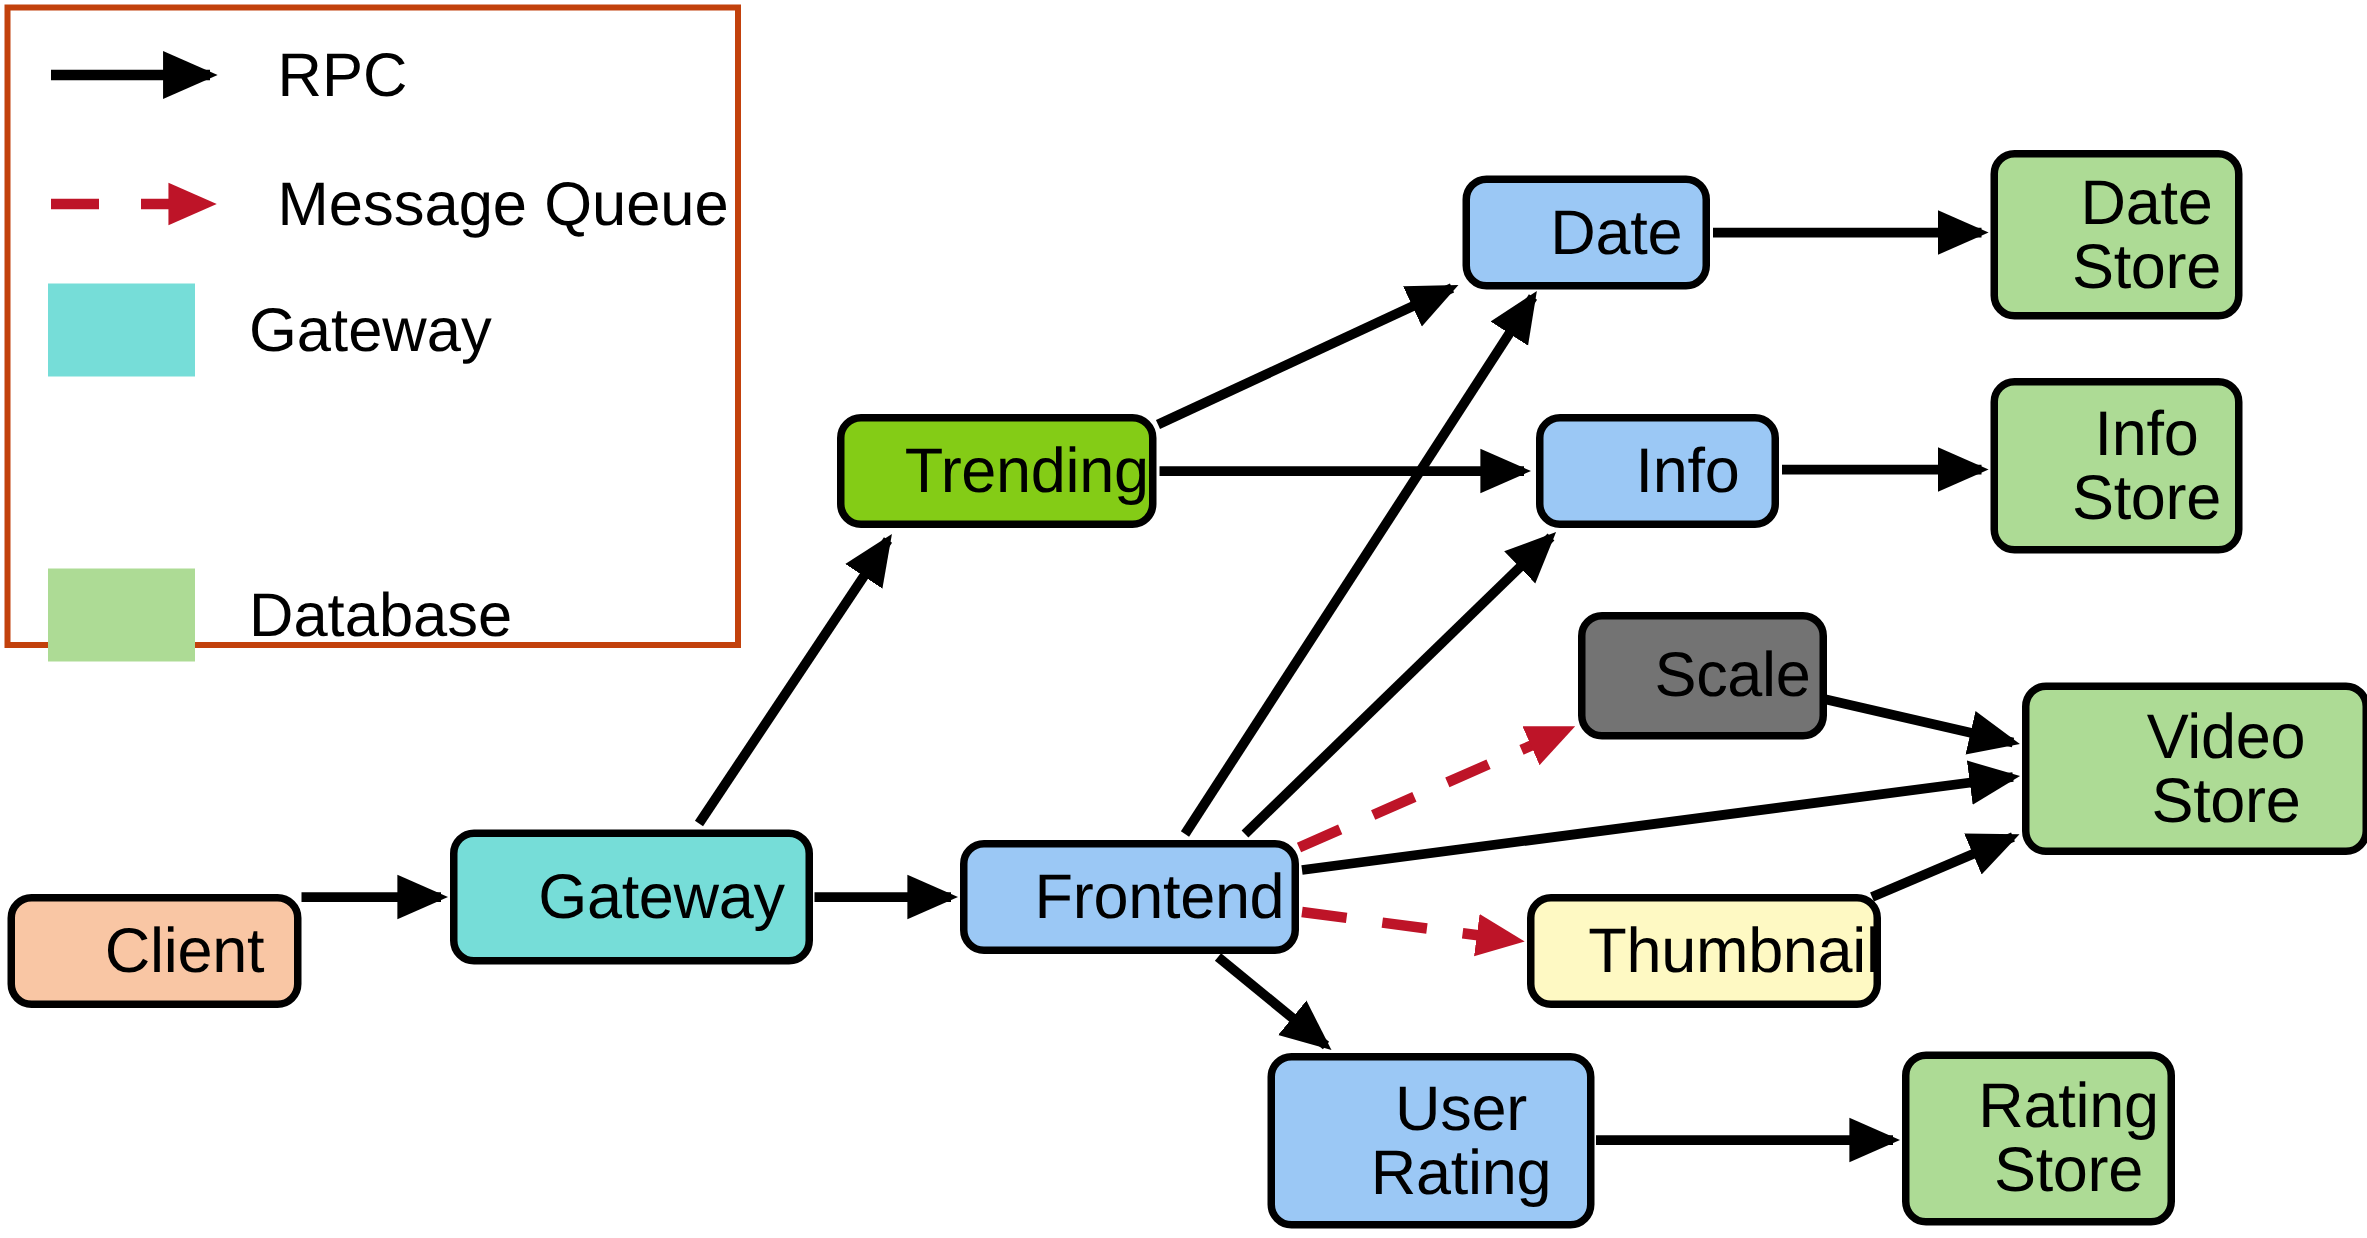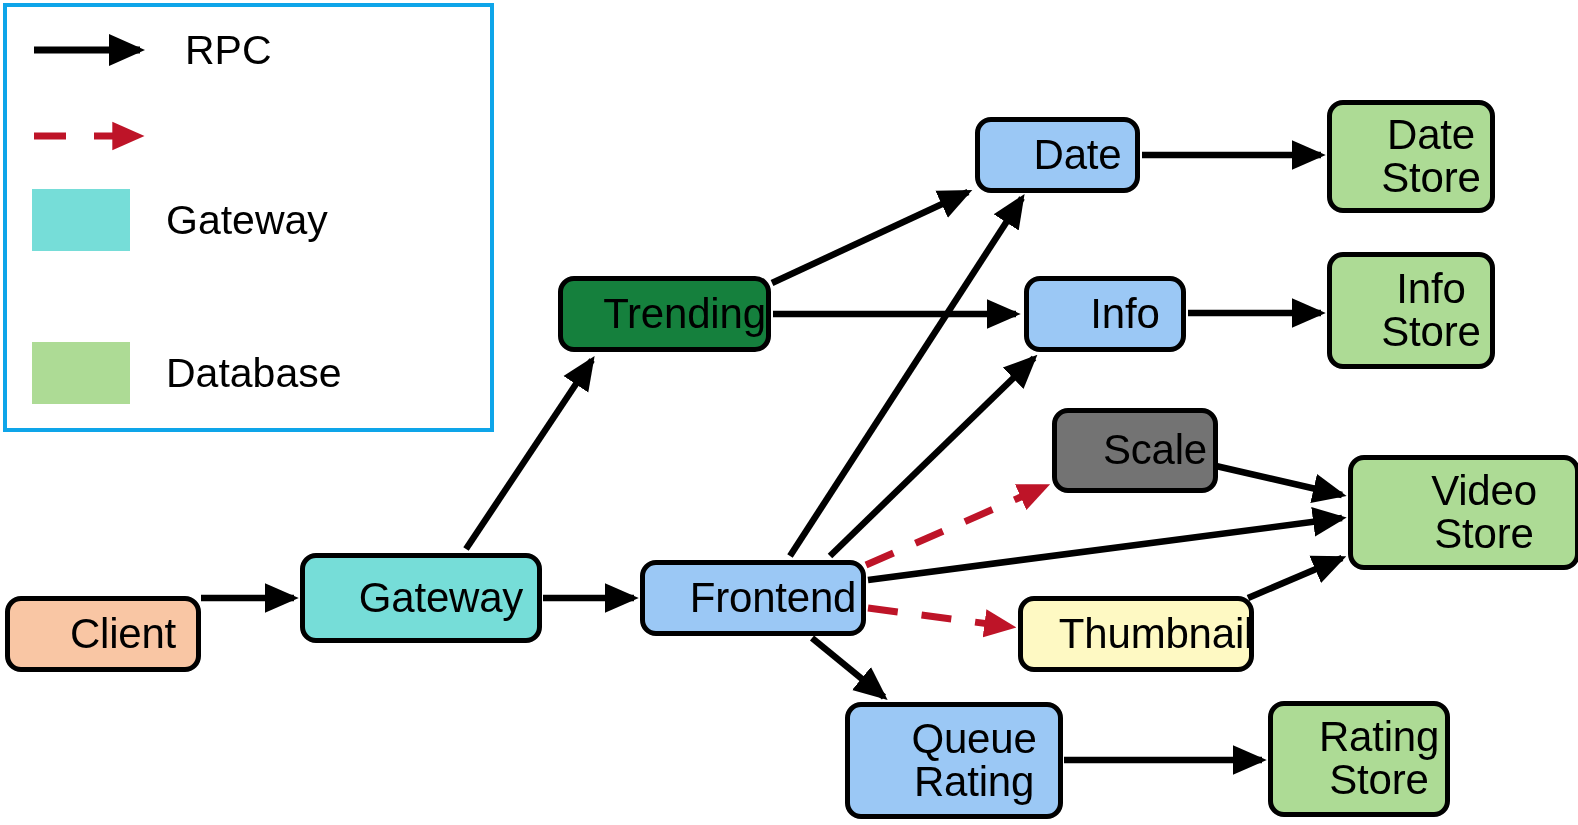--- a/index.html
+++ b/index.html
@@ -41,21 +41,21 @@
   }
   .node-label { pointer-events: none; }
 
   .legend-box {
     position: absolute;
     left: 3px;
     top: 3px;
     width: 491px;
     height: 429px;
     box-sizing: border-box;
-    border: 4px solid #0ea5e9;
+    border: 4px solid #c2410c;
     background: #ffffff;
     z-index: 4;
   }
   .legend-row {
     position: absolute;
     display: flex;
     align-items: center;
   }
   .legend-text {
     font-size: 41px;
@@ -107,44 +107,45 @@
       <svg width="125" height="40">
         <line x1="2" y1="20" x2="108" y2="20" stroke="#000000" stroke-width="7" marker-end="url(#arrow-black)"></line>
       </svg>
       <span class="legend-text" style="margin-left:28px;">RPC</span>
     </div>
 
     <div class="legend-row" style="left:25px; top:98px; height:62px;">
       <svg width="125" height="40">
         <line x1="2" y1="20" x2="108" y2="20" stroke="#BE1428" stroke-width="7" stroke-dasharray="32,28" marker-end="url(#arrow-red)"></line>
       </svg>
+      <span class="legend-text" style="margin-left:28px;">Message Queue</span>
     </div>
 
     <div class="legend-row" style="left:25px; top:182px; height:62px;">
       <span class="legend-swatch" style="background:#76DDD8;"></span>
       <span class="legend-text" style="margin-left:36px;">Gateway</span>
     </div>
 
 
-    <div class="legend-row" style="left:25px; top:335px; height:62px;">
+    <div class="legend-row" style="left:25px; top:372px; height:62px;">
       <span class="legend-swatch" style="background:#ADDB95;"></span>
       <span class="legend-text" style="margin-left:36px;">Database</span>
     </div>
   </div>
 
   <div id="nodes-group">
       <div class="node" style="left: 5px; top: 560px; width: 196px; height: 76px; background: rgb(249, 198, 164); margin-top: 36px;"><span class="node-label">Client</span></div>
       <div class="node" style="left: 300px; top: 553px; width: 242px; height: 90px; background: rgb(118, 221, 216);"><span class="node-label">Gateway</span></div>
       <div class="node" style="left: 640px; top: 560px; width: 226px; height: 76px; background: rgb(155, 200, 245); text-align: right;"><span class="node-label">Frontend</span></div>
-      <div class="node" style="left: 558px; top: 276px; width: 213px; height: 76px; background: #15803d;"><span class="node-label">Trending</span></div>
+      <div class="node" style="left: 558px; top: 276px; width: 213px; height: 76px; background: #84cc16;"><span class="node-label">Trending</span></div>
       <div class="node" style="left: 975px; top: 117px; width: 165px; height: 76px; background: rgb(155, 200, 245);"><span class="node-label">Date</span></div>
       <div class="node" style="left: 1024px; top: 276px; width: 162px; height: 76px; background: rgb(155, 200, 245);"><span class="node-label">Info</span></div>
       <div class="node" style="left: 1052px; top: 408px; width: 166px; height: 85px; background: #737373;"><span class="node-label">Scale</span></div>
       <div class="node" style="left: 1018px; top: 596px; width: 236px; height: 76px; background: #fef9c3;"><span class="node-label">Thumbnail</span></div>
-      <div class="node" style="left: 845px; top: 702px; width: 218px; height: 117px; background: rgb(155, 200, 245);"><span class="node-label">Queue
+      <div class="node" style="left: 845px; top: 702px; width: 218px; height: 117px; background: rgb(155, 200, 245);"><span class="node-label">User
 Rating</span></div>
       <div class="node" style="left: 1327px; top: 100px; width: 168px; height: 113px; background: rgb(173, 219, 149);"><span class="node-label">Date
 Store</span></div>
       <div class="node" style="left: 1327px; top: 252px; width: 168px; height: 117px; background: rgb(173, 219, 149);"><span class="node-label">Info
 Store</span></div>
       <div class="node" style="left: 1348px; top: 455px; width: 232px; height: 115px; background: rgb(173, 219, 149);"><span class="node-label">Video
 Store</span></div>
       <div class="node" style="left: 1268px; top: 701px; width: 182px; height: 116px; background: rgb(173, 219, 149);"><span class="node-label">Rating
 Store</span></div>
     </div>

